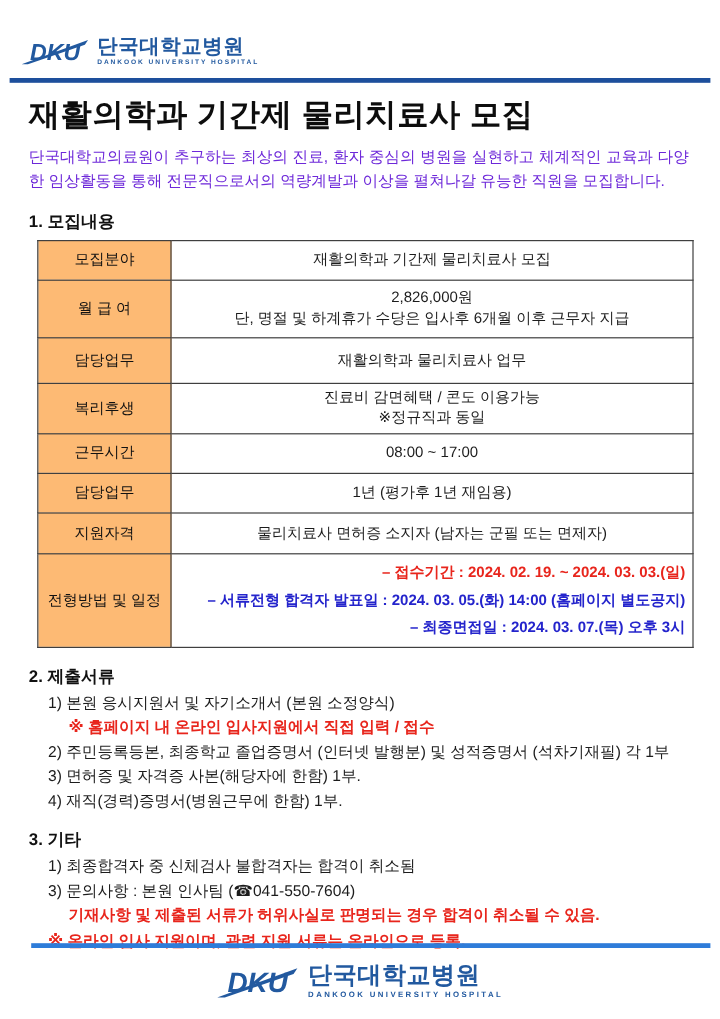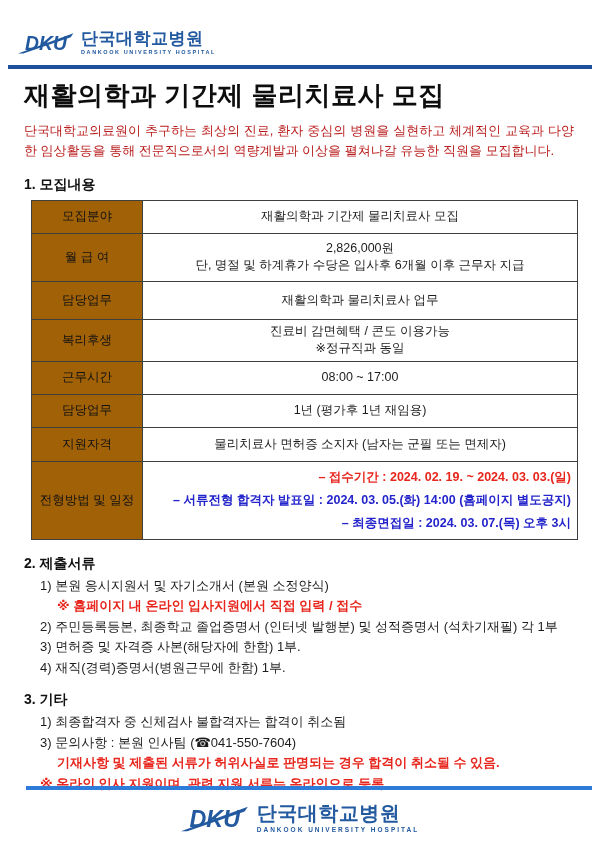--- a/index.html
+++ b/index.html
@@ -10,28 +10,28 @@
   
   .doc-header{padding:30px 0 0 18px;height:32px;}
   .logo{display:flex;align-items:flex-start;gap:5px;}
   .logo svg{display:block;}
   .logo-text .ko{color:#22599f;font-weight:bold;font-size:17px;line-height:17px;letter-spacing:0.5px;}
   .logo-text .en{color:#22599f;font-weight:bold;font-size:5.5px;letter-spacing:1.6px;margin-top:2px;}
   .rule-top{height:3.5px;background:#1d4f9c;margin:3px 8px 0 8px;}
   .rule-bottom{height:3.5px;background:#2e7cd9;margin:0 8px 0 26px;}
   
   h1{margin:9px 0 0 24px;font-size:26px;letter-spacing:0.5px;color:#0d0d0d;font-weight:bold;}
-  .intro{margin:8px 26px 0 24px;font-size:13px;line-height:20px;text-align:justify;color:#b91c1c;}
+  .intro{margin:8px 26px 0 24px;font-size:13px;line-height:20px;text-align:justify;color:#6d28d9;}
   
   h2{margin:15px 0 0 24px;font-size:14px;color:#111;font-weight:bold;}
   h2.tight{margin-top:13px;}
   
   table{margin:6px 0 0 31px;width:547px;border-collapse:collapse;table-layout:fixed;}
   table,th,td{border:1.4px solid #3f3f3f;}
-  th{width:106px;background:#a16207;font-weight:normal;font-size:12.5px;color:#111;text-align:center;padding:2px;}
+  th{width:106px;background:#fdba74;font-weight:normal;font-size:12.5px;color:#111;text-align:center;padding:2px;}
   td{font-size:12.5px;text-align:center;color:#1c1c1c;padding:2px 6px;}
   .cell-line{line-height:17px;}
   tbody tr:nth-child(1){height:33px;}
   tbody tr:nth-child(2){height:48px;}
   tbody tr:nth-child(3){height:38px;}
   tbody tr:nth-child(4){height:42px;padding-left:14px;}
   tbody tr:nth-child(5){height:33px;}
   tbody tr:nth-child(6){height:33px;}
   tbody tr:nth-child(7){height:34px;}
   tbody tr:nth-child(8){height:78px;}

